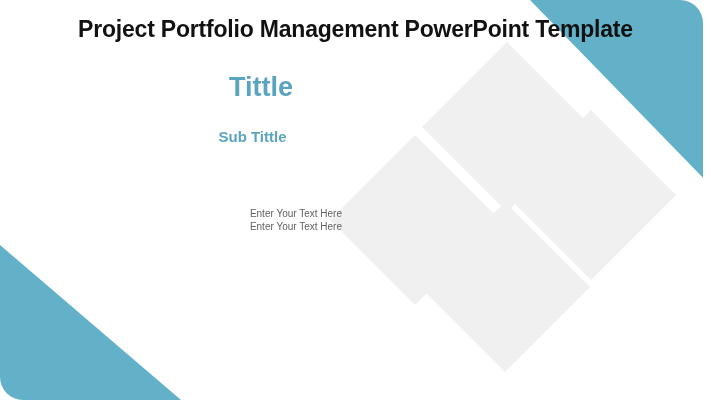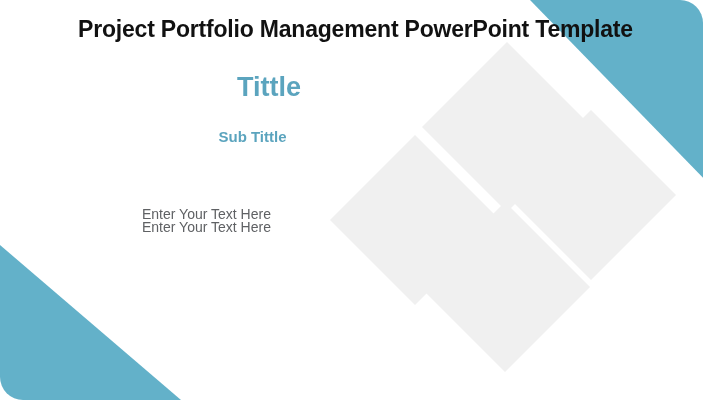--- a/index.html
+++ b/index.html
@@ -41,21 +41,21 @@
     text-align: center;
     font-family: "Liberation Sans", sans-serif;
     font-weight: bold;
     font-size: 23px;
     letter-spacing: -0.2px;
     color: #111111;
     white-space: nowrap;
   }
   #main-heading {
     position: absolute;
-    left: 164px;
+    left: 156px;
     top: 72px;
     width: 210px;
     text-align: center;
     font-family: "Liberation Sans", sans-serif;
     font-weight: bold;
     font-size: 27px;
     line-height: 30px;
     color: #5ba4be;
   }
   #sub-heading {
@@ -68,23 +68,23 @@
     font-weight: bold;
     font-size: 15px;
     line-height: 18px;
     color: #5ba4be;
   }
   #body-text {
     position: absolute;
     left: 142px;
     top: 208px;
     width: 200px;
-    text-align: left;
+    text-align: right;
     font-family: "Liberation Sans", sans-serif;
-    font-size: 14px;
+    font-size: 10px;
     line-height: 12.5px;
     color: #5f6164;
   }
   #body-text .line {
     display: block;
     white-space: nowrap;
   }
 </style>
 </head>
 <body>

